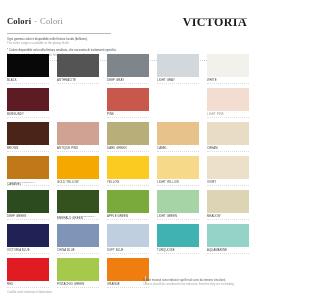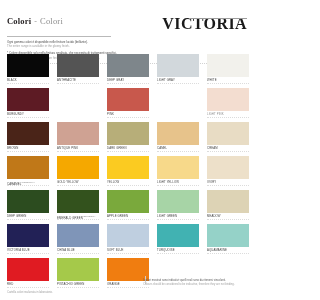--- a/index.html
+++ b/index.html
@@ -50,21 +50,21 @@
   }
   .title-en {
     font-family: "Liberation Serif", serif;
     font-size: 8.5px;
     color: #8c8c8c;
     letter-spacing: 0.2px;
   }
   .brand {
     font-family: "Liberation Serif", serif;
     font-weight: bold;
-    font-size: 16px;
+    font-size: 12px;
     letter-spacing: 0.4px;
     color: #1a1a1a;
     margin-top: -1px;
   }
   .rule-left {
     margin: 3px 7px 0 7px;
     height: 0;
     border-top: 0.5px solid #b9b9b9;
     width: 104px;
   }

